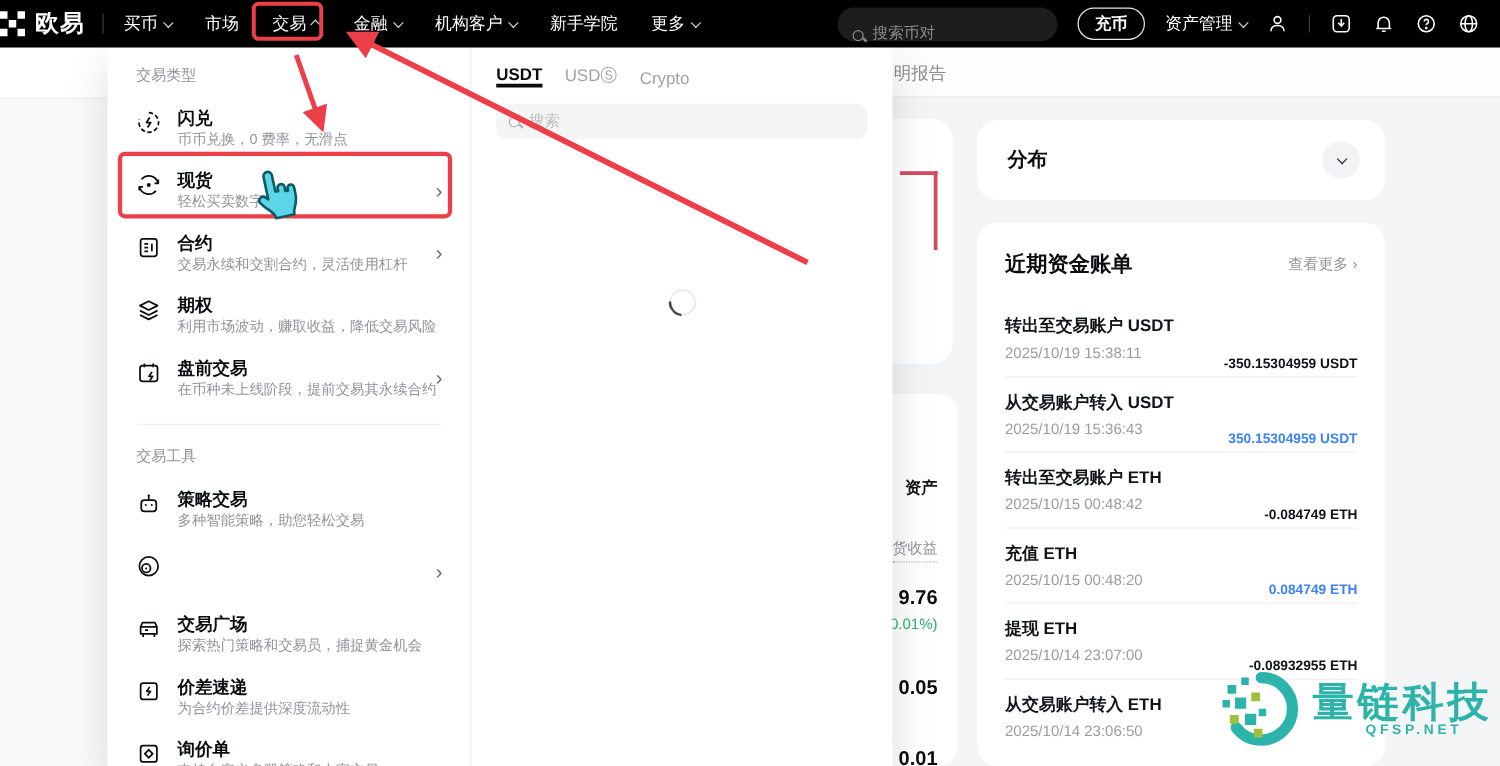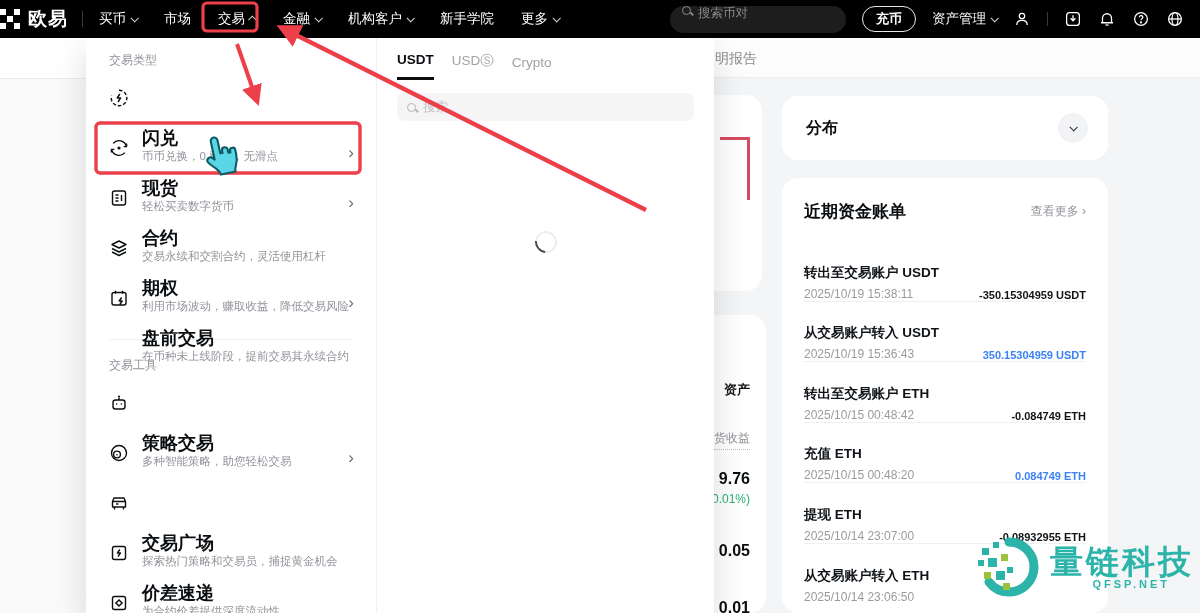--- a/index.html
+++ b/index.html
@@ -15,21 +15,21 @@
   .logo-grid i.w { background:#fff; }
   .brand { font-size:19px; font-weight:bold; letter-spacing:1px; }
   .nav-div { width:1px; height:16px; background:#3a3a3a; margin:0 16px 0 14px; }
   .nav-items { display:flex; align-items:center; gap:27px; font-size:13.5px; }
   .nav-item { display:flex; align-items:center; gap:5px; cursor:pointer; white-space:nowrap; }
   .chev { width:6px; height:6px; border-right:1.4px solid #cfcfcf; border-bottom:1.4px solid #cfcfcf; display:inline-block; }
   .chev.down { transform:rotate(45deg) translateY(-1px); }
   .chev.up { transform:rotate(225deg) translateY(-1px); }
   .nav-spacer { flex:1; }
   .nav-right { display:flex; align-items:center; gap:16px; padding-right:16px; }
-  .nav-search { width:176px; height:27px; background:#1d1d1d; border-radius:18px; display:flex; align-items:flex-start; padding:0 12px; gap:7px; }
+  .nav-search { width:176px; height:27px; background:#1d1d1d; border-radius:18px; display:flex; align-items:flex-end; padding:0 12px; gap:7px; }
   .nav-search input { background:transparent; border:none; outline:none; color:#ddd; font-size:12.5px; width:120px; font-family:inherit; }
   .nav-search input::placeholder { color:#8a8a8a; }
   .mag { width:9px; height:9px; border:1.5px solid #8a8a8a; border-radius:50%; position:relative; flex:none; }
   .mag:after { content:""; position:absolute; width:4px; height:1.5px; background:#8a8a8a; transform:rotate(45deg); right:-4px; bottom:-1px; }
   .deposit-btn { height:26px; padding:0 13px; border:1px solid #e8e8e8; border-radius:14px; display:flex; align-items:center;
     font-size:13px; font-weight:bold; color:#fff; background:transparent; cursor:pointer; font-family:inherit; }
   .assets { display:flex; align-items:center; gap:5px; font-size:13.5px; cursor:pointer; white-space:nowrap; }
   .nicon { width:18px; height:18px; display:block; cursor:pointer; }
   .nav-div2 { width:1px; height:14px; background:#3a3a3a; }
 
@@ -56,46 +56,46 @@
   .dist-card { left:782px; top:96px; width:326px; height:64px; display:flex; align-items:center; padding:0 20px 0 24px; }
   .dist-title { font-size:16px; font-weight:bold; color:#0b0e11; flex:1; }
   .dist-chevbtn { width:30px; height:30px; border-radius:50%; background:#f2f3f5; display:flex; align-items:center; justify-content:center; cursor:pointer; }
   .dist-chevbtn .chev { border-color:#2b2f33; }
 
   .bills-card { left:782px; top:178px; width:326px; height:435px; padding:0 22px; overflow:hidden; }
   .bills-head { margin-top:22px; display:flex; align-items:center; }
   .bills-title { font-size:17px; font-weight:bold; color:#0b0e11; flex:1; }
   .bills-more { font-size:12px; color:#909399; cursor:pointer; white-space:nowrap; }
   .bills-list { margin-top:18px; }
-  .brow { height:60.5px; display:flex; align-items:flex-end; justify-content:space-between; border-bottom:1px solid #f0f0f0; cursor:pointer; }
+  .brow { height:60.5px; display:flex; align-items:center; justify-content:space-between; border-bottom:1px solid #f0f0f0; cursor:pointer; }
   .brow:last-child { border-bottom:none; }
   .brow-l { display:flex; flex-direction:column; gap:5px; }
   .brow-title { font-size:13.5px; font-weight:bold; color:#101418; }
   .brow-time { font-size:12px; color:#9b9b9b; }
   .brow-amt { font-size:11px; font-weight:bold; color:#101418; white-space:nowrap;margin-top:40px; }
   .brow-amt.pos { color:#3b82f6; }
 
   
   .dropdown { position:absolute; left:86px; top:38px; width:628px; height:575px; background:#fff; z-index:10;
     box-shadow:0 14px 32px rgba(0,0,0,.14); display:flex; }
   .menu-col { width:290px; padding-top:14px; position:relative; }
   .sec-label { font-size:12px; color:#909399; margin:0 0 12px 23px; }
   .sec-label.second { margin-top:17px; }
   .mi { height:50px; display:flex; align-items:flex-start; padding:5px 18px 0 23px; position:relative; cursor:pointer; }
   .mi-icon { width:20px; height:20px; margin-right:13px; margin-top:2px; flex:none; }
   .mi-icon svg { width:20px; height:20px; display:block; }
   .mi-text { display:flex; flex-direction:column; gap:3px; min-width:0; }
-  .mi-title { font-size:18px; font-weight:bold; color:#0b0e11; line-height:16px;margin-top:44px; }
+  .mi-title { font-size:14px; font-weight:bold; color:#0b0e11; line-height:16px; }
   .mi-desc { font-size:11.5px; color:#909399; line-height:14px; white-space:nowrap; }
   .mi-chev { position:absolute; right:22px; top:12px; font-size:17px; color:#6b6f74; }
   .menu-divider { height:1px; background:#f0f0f0; margin:8px 0 0 23px; width:244px; }
 
   .cur-col { width:338px; border-left:1px solid #f0f0f0; position:relative; padding-top:14px; }
   .tabs { display:flex; gap:18px; padding-left:20px; align-items:flex-end; }
-  .tab { font-size:13.5px; color:#a0a3a7; padding-bottom:10px; cursor:pointer; }
+  .tab { font-size:13.5px; color:#a0a3a7; cursor:pointer; }
   .tab.active { color:#0b0e11; font-weight:bold; border-bottom:3px solid #0b0e11; }
   .cur-search { margin:13px 20px 0 20px; height:28px; background:#f5f5f5; border-radius:8px; display:flex; align-items:center; padding:0 10px; gap:7px; }
   .cur-search .mag { border-color:#b4b4b4; }
   .cur-search .mag:after { background:#b4b4b4; }
   .cur-search input { background:transparent; border:none; outline:none; font-size:12.5px; color:#333; width:240px; font-family:inherit; }
   .cur-search input::placeholder { color:#bcbcbc; }
   .spinner { position:absolute; left:158px; top:193px; width:22px; height:22px; border-radius:50%;
     border:2.5px solid #ededed; border-left-color:#4a4a4a; transform:rotate(-40deg); }
 
   

